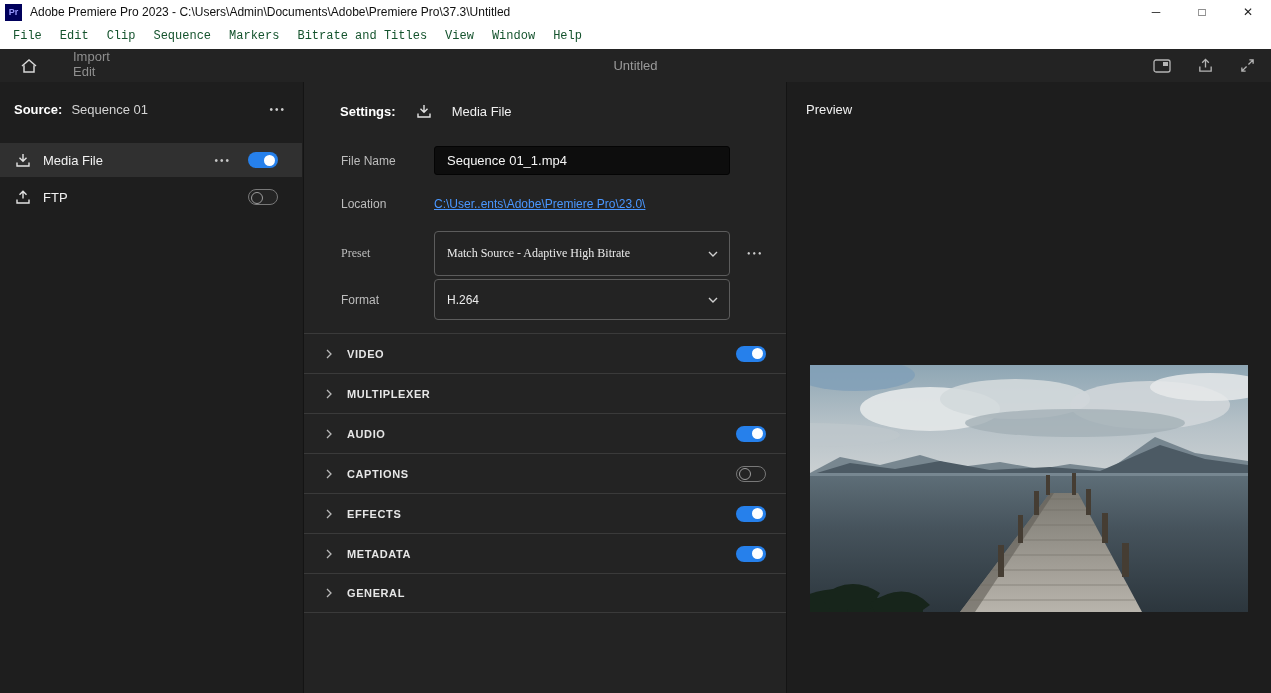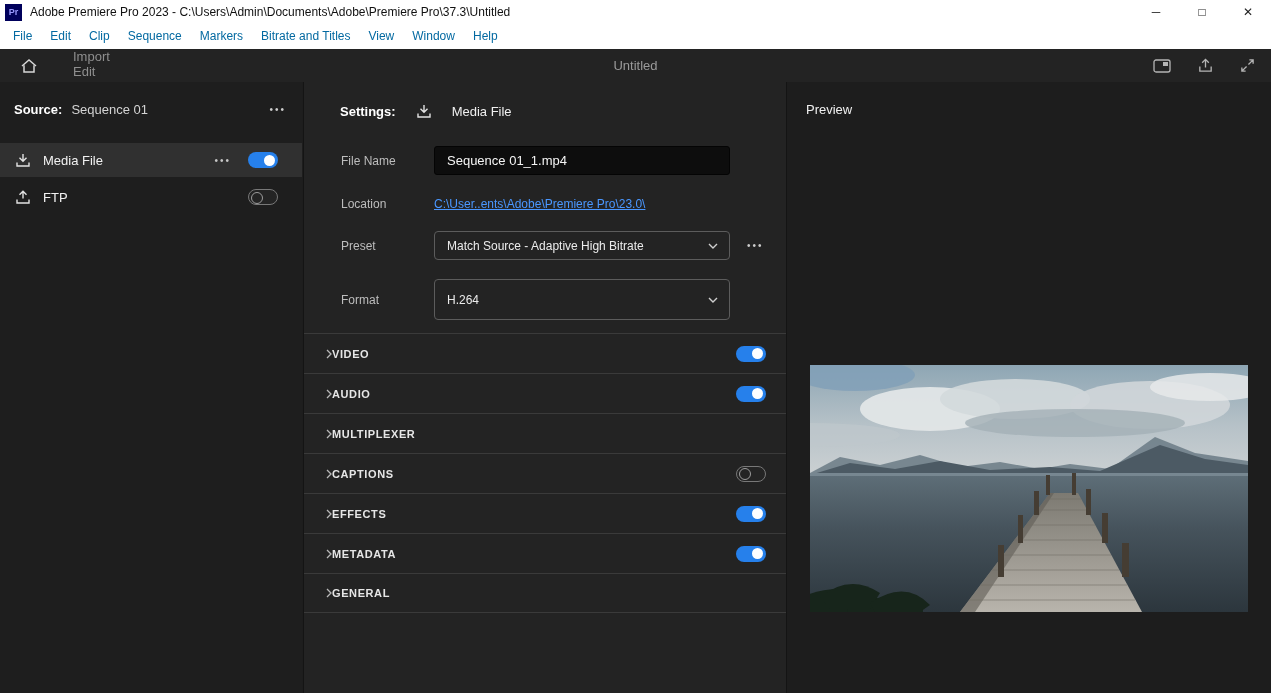--- a/index.html
+++ b/index.html
@@ -10,21 +10,21 @@
   
   .titlebar { position:absolute; top:0; left:0; right:0; height:24px; background:#ffffff; display:flex; align-items:center; }
   .pr-badge { width:17px; height:17px; margin-left:5px; background:#00005b; color:#9999ff; font-size:9px; font-weight:bold;
               display:flex; align-items:center; justify-content:center; border-radius:0; flex:none; }
   .title-text { margin-left:8px; font-size:12px; color:#111; white-space:nowrap; }
   .win-controls { margin-left:auto; display:flex; height:100%; }
   .win-btn { width:46px; height:100%; display:flex; align-items:center; justify-content:center; font-size:12px; color:#222; cursor:default; }
 
   
   .menubar { position:absolute; top:24px; left:0; right:0; height:25px; background:#ffffff; display:flex; align-items:center; padding-left:4px; }
-  .menu-item { padding:0 9px; font-size:12px; color:#0369a1; line-height:25px; white-space:nowrap; }
+  .menu-item { padding:0 9px; font-size:12px; color:#14532d; line-height:25px; white-space:nowrap;font-family:Liberation Mono, monospace; }
 
   
   .header { position:absolute; top:49px; left:0; right:0; height:33px; background:#232323; display:flex; align-items:center; }
   .doc-title { position:absolute; left:0; right:0; text-align:center; font-size:13px; color:#9a9a9a; pointer-events:none; }
   .home-btn { width:58px; display:flex; justify-content:center; align-items:center; }
   .tabs { display:flex; height:100%;flex-direction:column; }
   .tab { position:relative; padding:0 15px; display:flex; align-items:center; font-size:13px; color:#8f8f8f; }
   .tab.active { color:#ffffff; }
   .tab.active::after { content:""; position:absolute; left:15px; right:15px; bottom:0; height:2px; background:#e8e8e8; }
   .header-actions { position:absolute; right:16px; top:0; height:100%; display:flex; gap:26px; align-items:center; }
@@ -55,37 +55,37 @@
   .toggle.off { background:#242424; border:1px solid #787878; }
   .toggle.off::after { content:""; position:absolute; top:1.5px; left:2px; width:10px; height:10px; border-radius:50%; border:1.5px solid #9c9c9c; }
 
   
   .settings-header { display:flex; align-items:center; padding:20px 0 0 36px; gap:19px; }
   .settings-label { font-size:13px; font-weight:700; color:#ffffff; }
   .settings-target { font-size:13px; color:#f0f0f0; }
   .form-row { position:absolute; left:0; right:0; }
   .row-filename { top:64px;  height:29px; }
   .row-location { top:110px; height:24px; }
-  .row-preset   { top:149px; height:29px; }
+  .row-preset   { top:149px; height:45px;font-family:Liberation Serif, serif; }
   .row-format   { top:197px; height:41px; }
   .form-label { position:absolute; left:37px; top:0; height:100%; display:flex; align-items:center; font-size:12px; color:#bdbdbd; }
   .text-input { position:absolute; left:130px; top:0; width:296px; height:100%; background:#0d0d0d; border:1px solid #040404;
                 border-radius:3px; color:#f5f5f5; font-size:13px; padding-left:12px; display:flex; align-items:center; }
   .link { position:absolute; left:130px; top:0; height:100%; display:flex; align-items:center; font-size:12px;
           color:#4a97ff; text-decoration:underline; cursor:pointer; }
   .dropdown { position:absolute; left:130px; top:0; width:296px; height:100%; border:1px solid #5c5c5c; border-radius:4px;
               color:#ebebeb; font-size:12px; display:flex; align-items:center; padding:0 11px 0 12px; background:#232323; }
   .dropdown .chev { margin-left:auto; display:flex; }
   .preset-more { position:absolute; left:443px; top:0; height:100%; display:flex; align-items:center;
                  color:#cccccc; font-size:10px; letter-spacing:2px; }
 
   .sections { position:absolute; top:251px; left:0; right:0; }
   .section-row { height:40px; display:flex; align-items:center; border-top:1px solid #3a3a3a; padding:0 20px 0 22px; }
   .section-row:last-child { border-bottom:1px solid #3a3a3a; }
-  .sec-label { font-size:11px; font-weight:700; letter-spacing:.6px; color:#e6e6e6; }
+  .sec-label { margin-left:15px; font-size:11px; font-weight:700; letter-spacing:.6px; color:#e6e6e6; }
   .section-row .spacer { flex:1; }
 
   
   .preview-label { padding:20px 0 0 18px; font-size:13px; color:#f0f0f0; }
   .preview-frame { position:absolute; left:22px; top:283px; width:438px; height:247px; background:#000; }
   .preview-frame svg { display:block; width:100%; height:100%; }
 </style>
 </head>
 <body>
 
@@ -239,32 +239,32 @@
         <span class="sec-label">VIDEO</span>
         <span class="spacer"></span>
         <span class="toggle on"></span>
       </div>
       <div class="section-row">
         <span class="icon-wrap">
             <svg width="6" height="10" viewBox="0 0 6 10">
               <path d="M1 1 L5 5 L1 9" stroke="#b8b8b8" stroke-width="1.3" fill="none"></path>
             </svg>
           </span>
+        <span class="sec-label">MULTIPLEXER</span>
+        <span class="spacer"></span>
+      </div>
+      <div class="section-row">
+        <span class="icon-wrap">
+            <svg width="6" height="10" viewBox="0 0 6 10">
+              <path d="M1 1 L5 5 L1 9" stroke="#b8b8b8" stroke-width="1.3" fill="none"></path>
+            </svg>
+          </span>
         <span class="sec-label">AUDIO</span>
         <span class="spacer"></span>
         <span class="toggle on"></span>
-      </div>
-      <div class="section-row">
-        <span class="icon-wrap">
-            <svg width="6" height="10" viewBox="0 0 6 10">
-              <path d="M1 1 L5 5 L1 9" stroke="#b8b8b8" stroke-width="1.3" fill="none"></path>
-            </svg>
-          </span>
-        <span class="sec-label">MULTIPLEXER</span>
-        <span class="spacer"></span>
       </div>
       <div class="section-row">
         <span class="icon-wrap">
             <svg width="6" height="10" viewBox="0 0 6 10">
               <path d="M1 1 L5 5 L1 9" stroke="#b8b8b8" stroke-width="1.3" fill="none"></path>
             </svg>
           </span>
         <span class="sec-label">CAPTIONS</span>
         <span class="spacer"></span>
         <span class="toggle off"></span>

